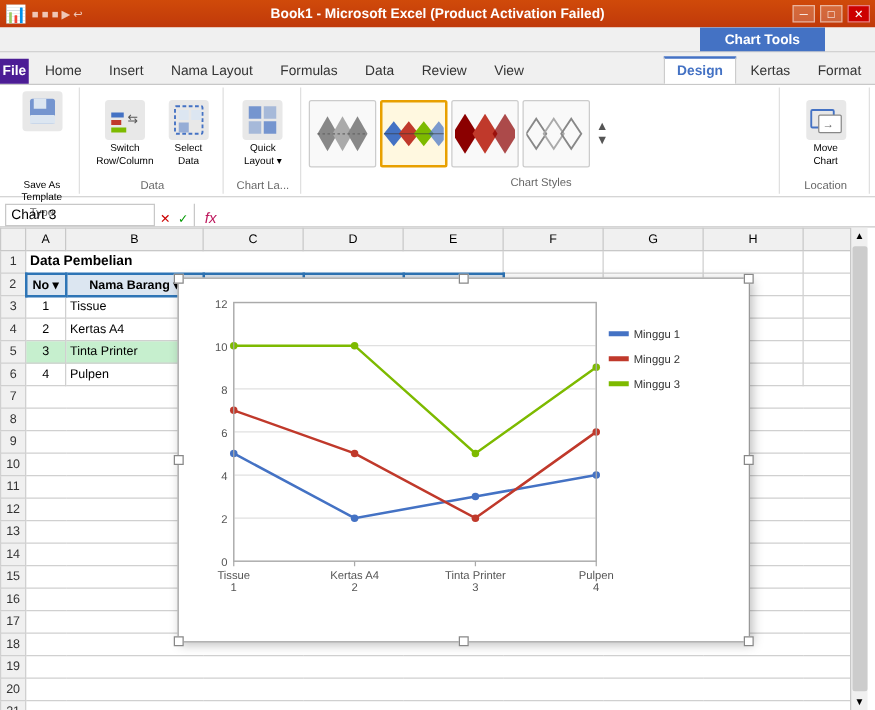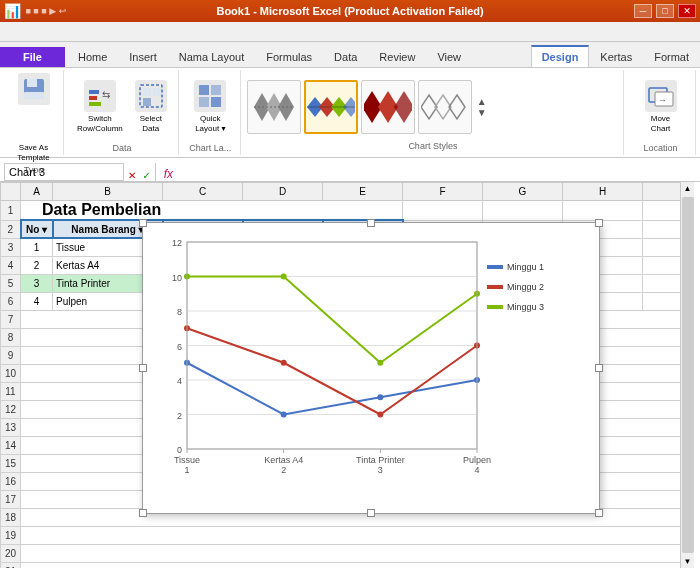--- a/index.html
+++ b/index.html
@@ -158,26 +158,27 @@
   <div class="title-bar-right">
     <div class="win-btn">─</div>
     <div class="win-btn">□</div>
     <div class="win-btn" style="background:#c00;">✕</div>
   </div>
 </div>
 
 <div style="display:flex; height:20px; background:#f0f0f0; border-bottom:1px solid #c8c8c8; align-items:stretch;">
   <div style="flex:1; display:flex; align-items:center; padding-left:8px;">
   </div>
+  <div style="background:#4472c4; color:white; padding:0 20px; display:flex; align-items:center; font-size:11px; font-weight:bold;">Chart Tools</div>
   <div style="width:40px;"></div>
 </div>
 
 <div style="display:flex; height:26px; background:#f0f0f0; align-items:flex-end; padding-left:0; border-bottom:1px solid #c8c8c8;">
   <div style="display:flex; align-items:flex-end; flex:1;">
-    <div class="ribbon-tab active" style="background:#6d28d9; color:white; font-weight:bold; border:none; padding:4px 23px; margin-right:2px;">File</div>
+    <div class="ribbon-tab active" style="background:#4c1d95; color:white; font-weight:bold; border:none; padding:4px 2px; margin-right:2px;">File</div>
     <div class="ribbon-tab">Home</div>
     <div class="ribbon-tab">Insert</div>
     <div class="ribbon-tab">Nama Layout</div>
     <div class="ribbon-tab">Formulas</div>
     <div class="ribbon-tab">Data</div>
     <div class="ribbon-tab">Review</div>
     <div class="ribbon-tab">View</div>
     <div style="flex:1;"></div>
     <div class="ribbon-tab active" style="background:white; border-top:2px solid #4472c4; border-left:1px solid #ccc; border-right:1px solid #ccc; color:#4472c4; font-weight:bold;">Design</div>
     <div class="ribbon-tab">Kertas</div>
@@ -346,21 +347,21 @@
         <td style="background:#f0f0f0; border:1px solid #c8c8c8; text-align:center; font-size:10px;">D</td>
         <td style="background:#f0f0f0; border:1px solid #c8c8c8; text-align:center; font-size:10px;">E</td>
         <td style="background:#f0f0f0; border:1px solid #c8c8c8; text-align:center; font-size:10px;">F</td>
         <td style="background:#f0f0f0; border:1px solid #c8c8c8; text-align:center; font-size:10px;">G</td>
         <td style="background:#f0f0f0; border:1px solid #c8c8c8; text-align:center; font-size:10px;">H</td>
         <td style="background:#f0f0f0; border:1px solid #c8c8c8; text-align:center; font-size:10px;">I</td>
       </tr>
 
       <tr>
         <td class="row-num">1</td>
-        <td colspan="5" style="border:1px solid #d0d0d0; font-size:16px; padding:0 21px; font-weight:bold;">Data Pembelian</td>
+        <td colspan="5" style="border:1px solid #d0d0d0; font-size:11px; padding:0 3px; font-weight:bold;">Data Pembelian</td>
         <td style="border:1px solid #d0d0d0;"></td>
         <td style="border:1px solid #d0d0d0;"></td>
         <td style="border:1px solid #d0d0d0;"></td>
         <td style="border:1px solid #d0d0d0;"></td>
       </tr>
 
       <tr>
         <td class="row-num">2</td>
         <td style="background:#dce6f1; border:2px solid #2e75b6; text-align:center; font-size:10px; font-weight:bold;">No ▾</td>
         <td style="background:#dce6f1; border:2px solid #2e75b6; text-align:center; font-size:10px; font-weight:bold;">Nama Barang ▾</td>

